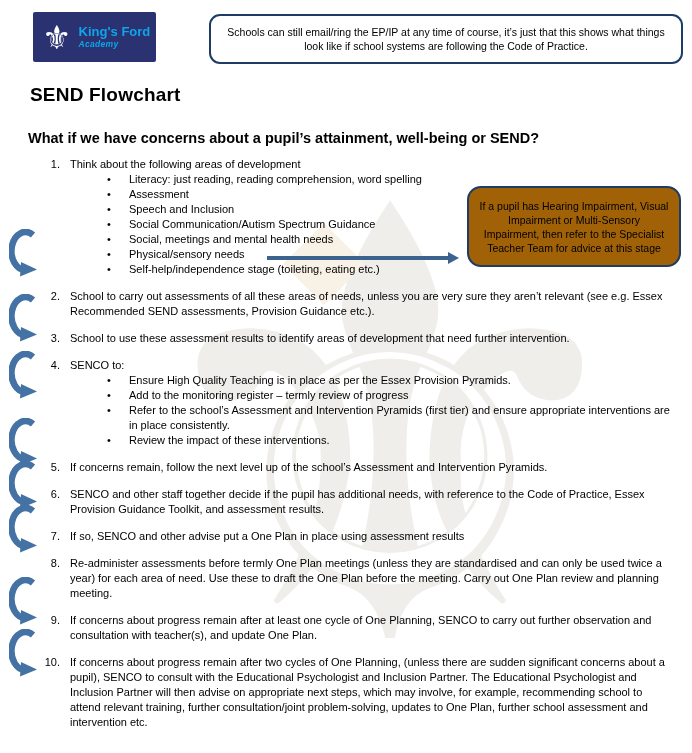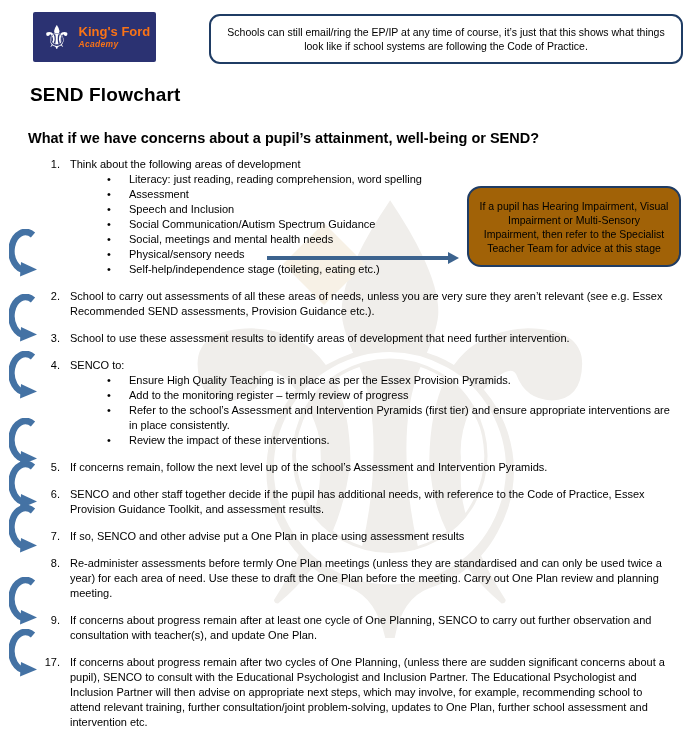--- a/index.html
+++ b/index.html
@@ -25,21 +25,21 @@
     pointer-events:none;
   }
   .content{position:absolute;inset:0;z-index:1;}
   
   .logo{
     position:absolute;left:33px;top:12px;width:123px;height:50px;
     background:#2b3272;border-radius:2px;
     display:flex;align-items:center;padding-left:9px;box-sizing:border-box;
   }
   .logo .fleur{font-size:33px;line-height:33px;color:#ffffff;}
-  .logo-text{margin-left:7px;color:#f97316;}
+  .logo-text{margin-left:7px;color:#0ea5e9;}
   .logo-title{font-size:13px;font-weight:bold;line-height:14px;}
   .logo-subtitle{font-size:8.5px;font-weight:bold;line-height:10px;letter-spacing:.3px;font-style:italic;}
   .doc-title{
     position:absolute;left:30px;top:84px;
     font-size:19px;font-weight:bold;letter-spacing:.2px;
   }
   .top-note{
     position:absolute;left:209px;top:14px;width:474px;height:50px;
     box-sizing:border-box;
     border:2.5px solid #1f3c64;border-radius:11px;
@@ -208,21 +208,21 @@
           </div>
         </div>
         <div class="step">
           <div class="step-row">
             <span class="num">9.</span>
             <span class="step-text">If concerns about progress remain after at least one cycle of One Planning, SENCO to carry out further observation and consultation with teacher(s), and update One Plan.</span>
           </div>
         </div>
         <div class="step">
           <div class="step-row">
-            <span class="num">17.</span>
+            <span class="num">10.</span>
             <span class="step-text">If concerns about progress remain after two cycles of One Planning, (unless there are sudden significant concerns about a pupil), SENCO to consult with the Educational Psychologist and Inclusion Partner. The Educational Psychologist and Inclusion Partner will then advise on appropriate next steps, which may involve, for example, recommending school to attend relevant training, further consultation/joint problem-solving, updates to One Plan, further school assessment and intervention etc.</span>
           </div>
         </div>
       </div>
 
     <div class="side-note">
       <span>If a pupil has Hearing Impairment, Visual Impairment or Multi-Sensory Impairment, then refer to the Specialist Teacher Team for advice at this stage</span>
     </div>
 
     <div class="h-arrow">

